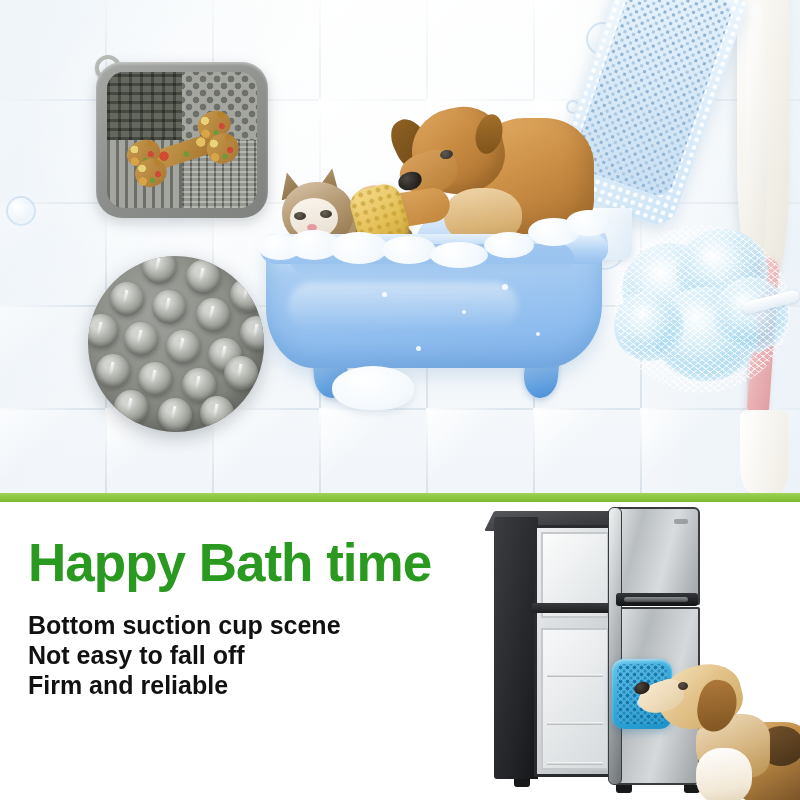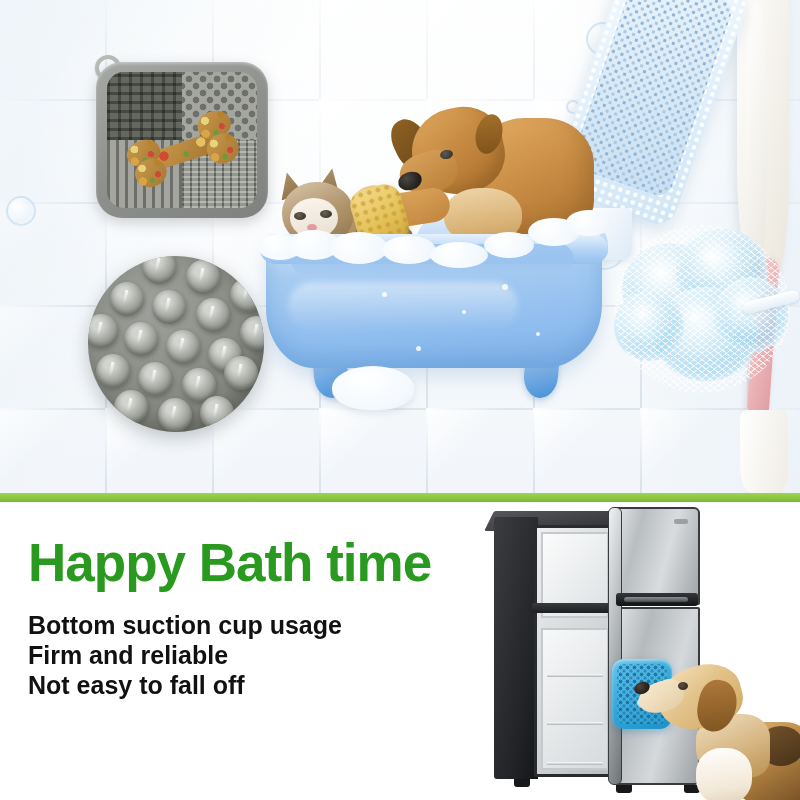--- a/index.html
+++ b/index.html
@@ -675,23 +675,23 @@
     <div id="foam-pile"></div>
   </div>
 
   <div id="divider"></div>
 
   <div id="bottom-scene">
 
     <div id="headline">Happy Bath time</div>
 
     <div id="features">
-      <div class="feature-line">Bottom suction cup usage</div>
+      <div class="feature-line">Bottom suction cup scene</div>
+      <div class="feature-line">Not easy to fall off</div>
       <div class="feature-line">Firm and reliable</div>
-      <div class="feature-line">Not easy to fall off</div>
     </div>
 
     <div id="fridge">
       <div class="fr-cab-top"></div>
       <div class="fr-cab-side"></div>
       <div class="fr-interior">
         <div class="fr-freezer"></div>
         <div class="fr-fridge-cav">
           <div class="fr-shelf" style="top:44px;"></div>
           <div class="fr-shelf" style="top:92px;"></div>

